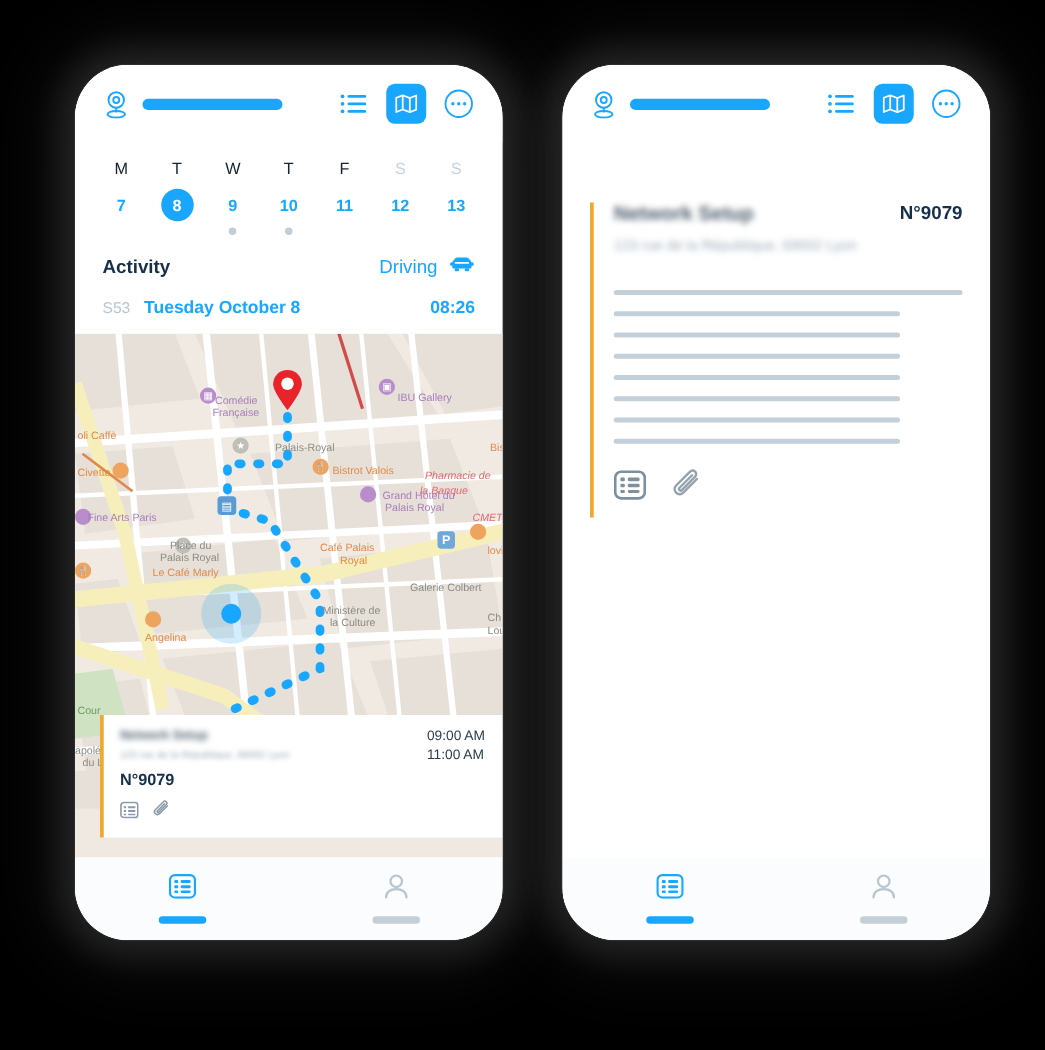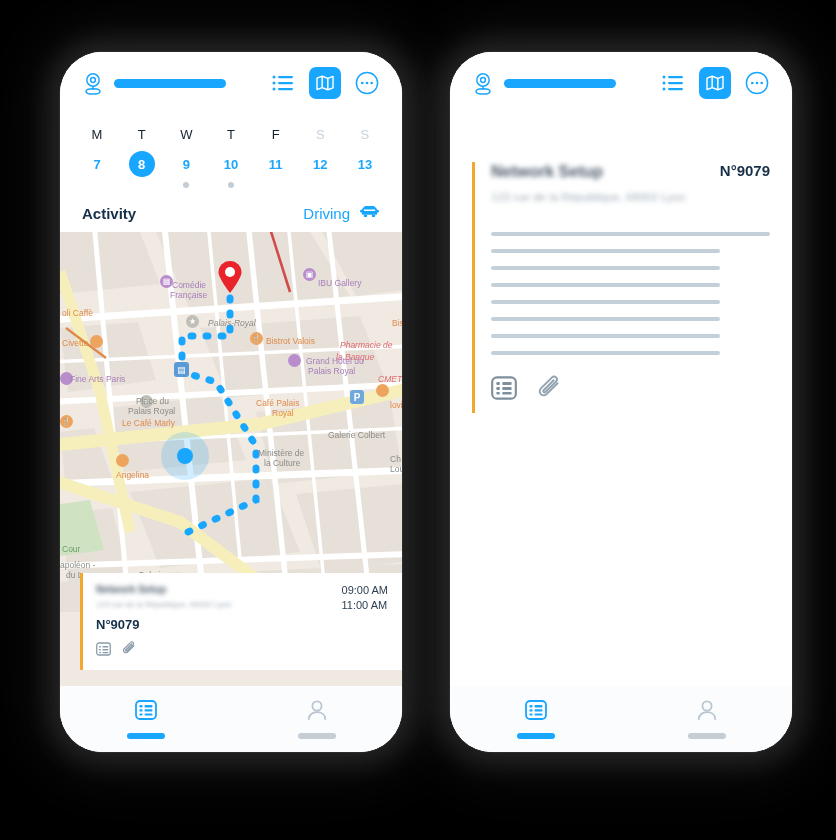--- a/index.html
+++ b/index.html
@@ -478,20 +478,25 @@
               <rect x="1.2" y="6.6" width="3" height="3.2" rx="1.4" fill="#19a6ff"></rect>
               <rect x="19.8" y="6.6" width="3" height="3.2" rx="1.4" fill="#19a6ff"></rect>
               <rect x="5.4" y="12.2" width="4" height="2.6" rx="1.1" fill="#19a6ff"></rect>
               <rect x="14.6" y="12.2" width="4" height="2.6" rx="1.1" fill="#19a6ff"></rect>
               <path d="M5.6 7.2 L18.4 7.2" stroke="#ffffff" stroke-width="1.6"></path>
             </svg>
           </span>
         </div>
       </div>
 
+      <div class="day-summary">
+        <span class="ds-code">S53</span>
+        <span class="ds-date">Tuesday October 8</span>
+        <span class="ds-time">08:26</span>
+      </div>
 
       <div class="map-area">
         <svg class="map-canvas" viewBox="0 0 342 380" preserveAspectRatio="xMidYMid slice">
           <rect x="0" y="0" width="342" height="380" fill="#f0eae3"></rect>
 
           <g fill="#e6e0d8">
             <polygon points="96,0 250,0 290,64 130,78"></polygon>
             <polygon points="140,96 300,84 326,150 168,166"></polygon>
             <polygon points="0,96 78,90 96,148 8,160"></polygon>
             <polygon points="46,176 160,164 186,228 64,240"></polygon>
@@ -557,40 +562,40 @@
 
         <div class="user-dot-wrap" style="left:101px;top:200px;">
           <div class="user-dot"></div>
         </div>
 
         <div id="map-labels">
             <div class="map-label lbl-poi" style="left: 258px; top: 46px;">IBU Gallery</div>
             <div class="map-label lbl-poi" style="left: 112px; top: 48px;">Comédie</div>
             <div class="map-label lbl-poi" style="left: 110px; top: 58px;">Française</div>
             <div class="map-label lbl-food" style="left: 2px; top: 76px;">oli Caffè</div>
-            <div class="map-label lbl-gray" style="left: 148px; top: 86px; font-style: italic;">Palais-Royal</div>
+            <div class="map-label lbl-gray" style="left: 160px; top: 86px;">Palais-Royal</div>
             <div class="map-label lbl-food" style="left: 206px; top: 104px;">Bistrot Valois</div>
             <div class="map-label lbl-food" style="left: 2px; top: 106px;">Civette</div>
             <div class="map-label lbl-med" style="left: 280px; top: 108px;">Pharmacie de</div>
             <div class="map-label lbl-med" style="left: 276px; top: 120px;">la Banque</div>
             <div class="map-label lbl-poi" style="left: 246px; top: 124px;">Grand Hôtel du</div>
             <div class="map-label lbl-poi" style="left: 248px; top: 134px;">Palais Royal</div>
             <div class="map-label lbl-poi" style="left: 10px; top: 142px;">Fine Arts Paris</div>
             <div class="map-label lbl-med" style="left: 318px; top: 142px;">CMETE</div>
             <div class="map-label lbl-gray" style="left: 76px; top: 164px;">Place du</div>
             <div class="map-label lbl-gray" style="left: 68px; top: 174px;">Palais Royal</div>
             <div class="map-label lbl-food" style="left: 196px; top: 166px;">Café Palais</div>
             <div class="map-label lbl-food" style="left: 212px; top: 176px;">Royal</div>
             <div class="map-label lbl-food" style="left: 330px; top: 168px;">lovin</div>
             <div class="map-label lbl-food" style="left: 14px; top: 186px; margin-left: 48px;">Le Café Marly</div>
             <div class="map-label lbl-gray" style="left: 198px; top: 216px;">Ministère de</div>
             <div class="map-label lbl-gray" style="left: 204px; top: 226px;">la Culture</div>
             <div class="map-label lbl-gray" style="left: 268px; top: 198px;">Galerie Colbert</div>
             <div class="map-label lbl-food" style="left: 56px; top: 238px;">Angelina</div>
-            <div class="map-label lbl-green" style="left: 2px; top: 296px; margin-top: 16px;">Cour</div>
+            <div class="map-label lbl-green" style="left: 2px; top: 296px;">Cour</div>
             <div class="map-label lbl-gray" style="left: 0px; top: 328px;">apoléon -</div>
             <div class="map-label lbl-gray" style="left: 6px; top: 338px;">du Louvre</div>
             <div class="map-label lbl-gray" style="left: 78px; top: 338px;">Galerie</div>
             <div class="map-label lbl-gray" style="left: 330px; top: 222px;">Ch</div>
             <div class="map-label lbl-gray" style="left: 330px; top: 232px;">Lou</div>
             <div class="map-label lbl-food" style="left: 332px; top: 86px;">Bis</div>
           </div>
 
         <div class="map-card">
           <div class="mc-top">

